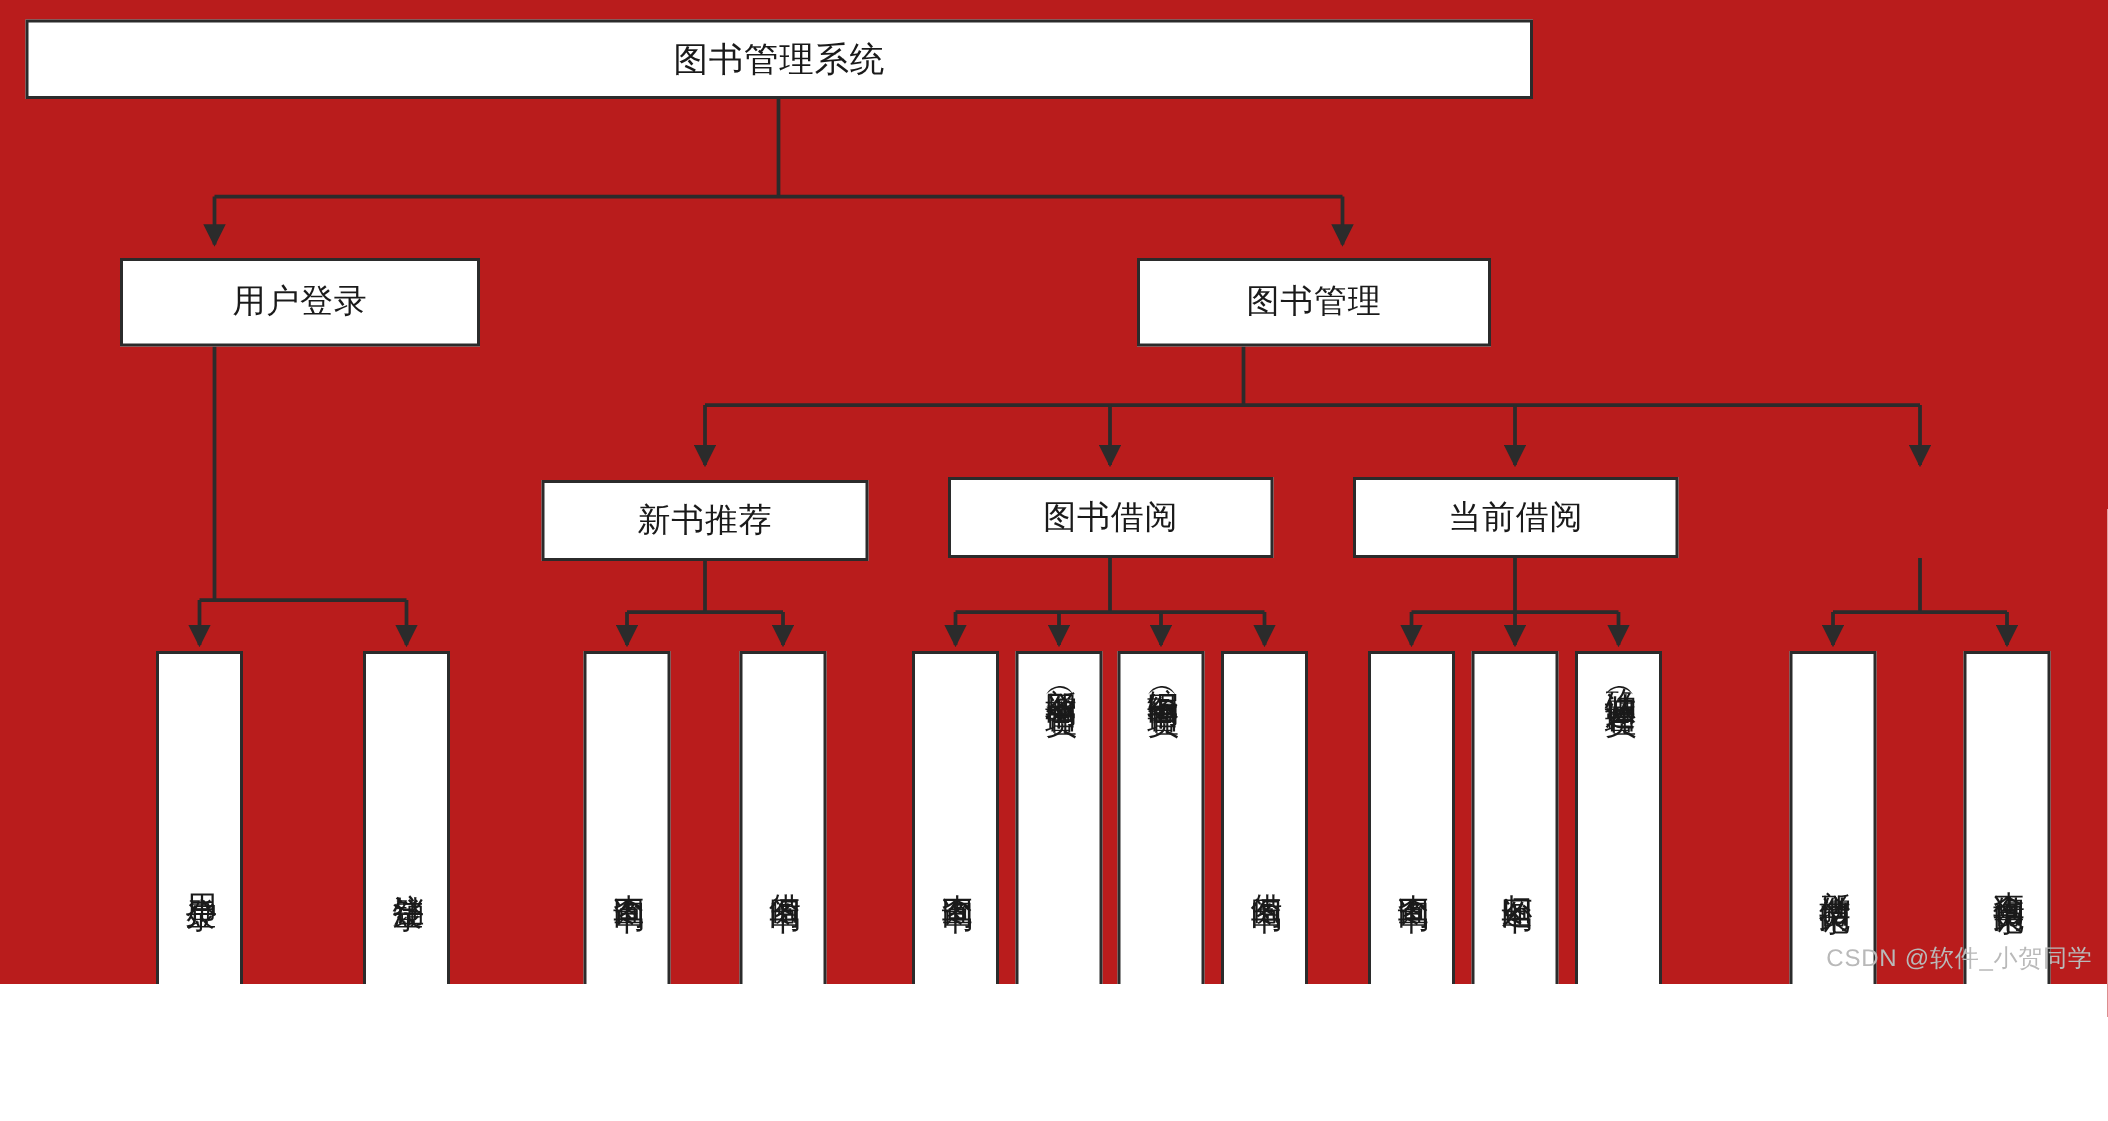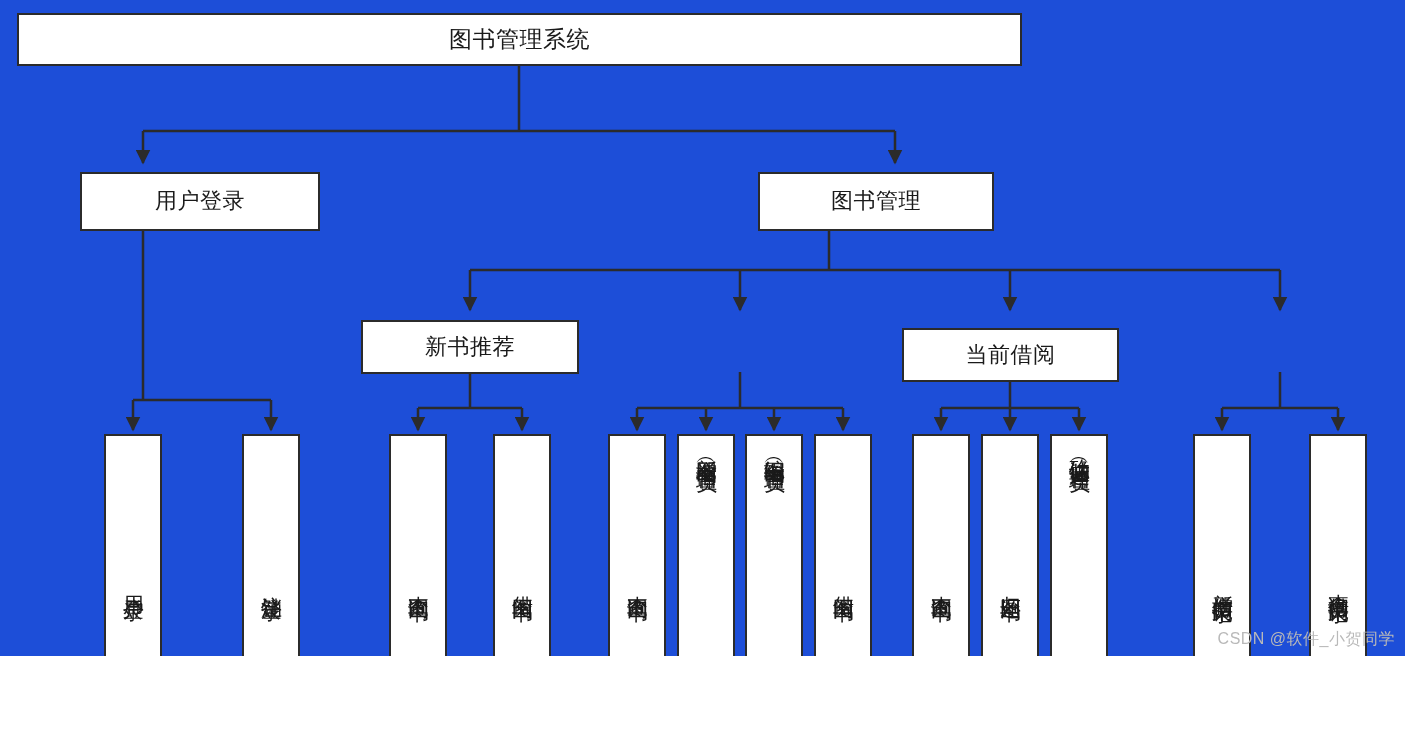--- a/index.html
+++ b/index.html
@@ -8,21 +8,21 @@
     padding: 0;
     background: #ffffff;
   }
   body {
     font-family: "Liberation Sans", "DejaVu Sans", sans-serif;
   }
   #canvas {
     position: relative;
     width: 1405px;
     height: 656px;
-    background: #1d4ed8;
+    background: #b91c1c;
     overflow: hidden;
   }
   #edges {
     position: absolute;
     left: 0;
     top: 0;
     width: 1405px;
     height: 747px;
     pointer-events: none;
   }
@@ -142,21 +142,24 @@
   <div class="node horiz" style="left:80px; top:172px; width:240px; height:59px;">
     <span class="label">用户登录</span>
   </div>
   <div class="node horiz" style="left:711px; top:172px; width:236px; height:59px;margin-left:47px;">
     <span class="label">图书管理</span>
   </div>
 
   <div class="node horiz" style="left:361px; top:320px; width:218px; height:54px;align-items:center;">
     <span class="label">新书推荐</span>
   </div>
-  <div class="node horiz" style="left:902px; top:328px; width:217px; height:54px;align-items:center;">
+  <div class="node horiz" style="left:632px; top:318px; width:217px; height:54px;">
+    <span class="label">图书借阅</span>
+  </div>
+  <div class="node horiz" style="left:902px; top:318px; width:217px; height:54px;align-items:center;">
     <span class="label">当前借阅</span>
   </div>
 
   <div class="node vert center" style="left:104px; top:434px; width:58px; height:298px;">
     <span class="label">用户登录</span>
   </div>
   <div class="node vert center" style="left:242px; top:434px; width:58px; height:298px;">
     <span class="label">注销登录</span>
   </div>
 

